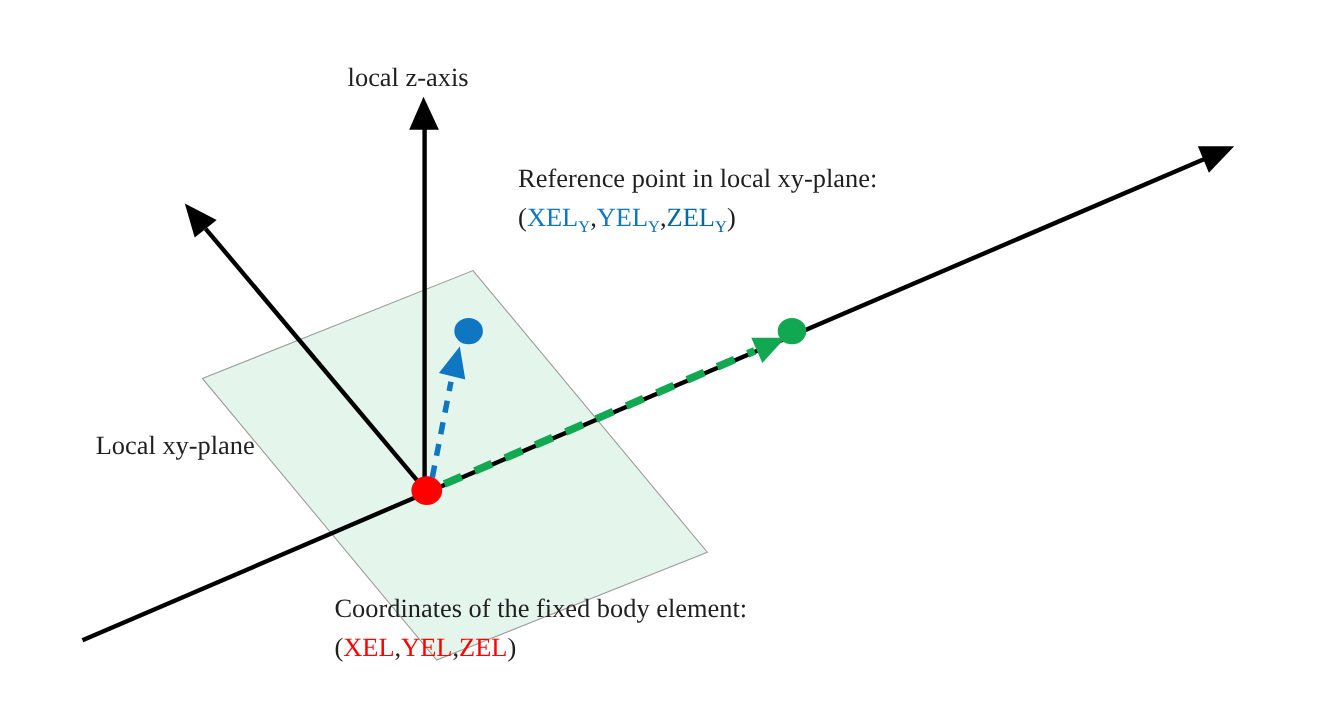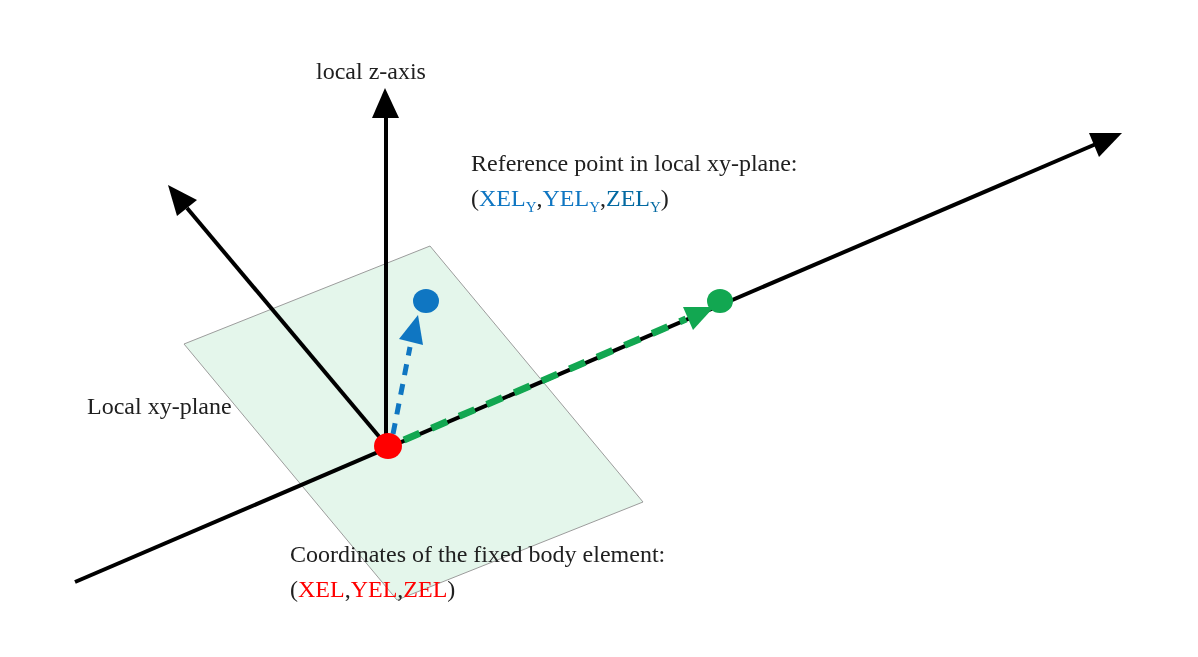--- a/index.html
+++ b/index.html
@@ -70,20 +70,20 @@
   <div class="lbl" style="left:87px;top:389px;">Local xy-plane</div>
 
   <div class="lbl" style="left:423px;top:146px;margin-left:48px;">
     <div>Reference point in local xy-plane:</div>
     <div class="coord">
       <span class="dk">(</span><span style="color: rgb(15, 118, 194);"><span>XEL</span><sub>Y</sub></span><span class="dk">,</span><span style="color: rgb(15, 118, 194);"><span>YEL</span><sub>Y</sub></span><span class="dk">,</span><span style="color: #0369a1;"><span>ZEL</span><sub>Y</sub></span><span class="dk">)</span>
     </div>
   </div>
 
 
-  <div class="lbl" style="left:290px;top:537px;">
+  <div class="lbl" style="left:304px;top:537px;">
     <div>Coordinates of the fixed body element:</div>
     <div class="coord">
       <span class="dk">(</span><span style="color: rgb(255, 0, 0);"><span>XEL</span></span><span class="dk">,</span><span style="color: rgb(255, 0, 0);"><span>YEL</span></span><span class="dk">,</span><span style="color: rgb(255, 0, 0);"><span>ZEL</span></span><span class="dk">)</span>
     </div>
   </div>
 
 </div>
 
 </body></html>

